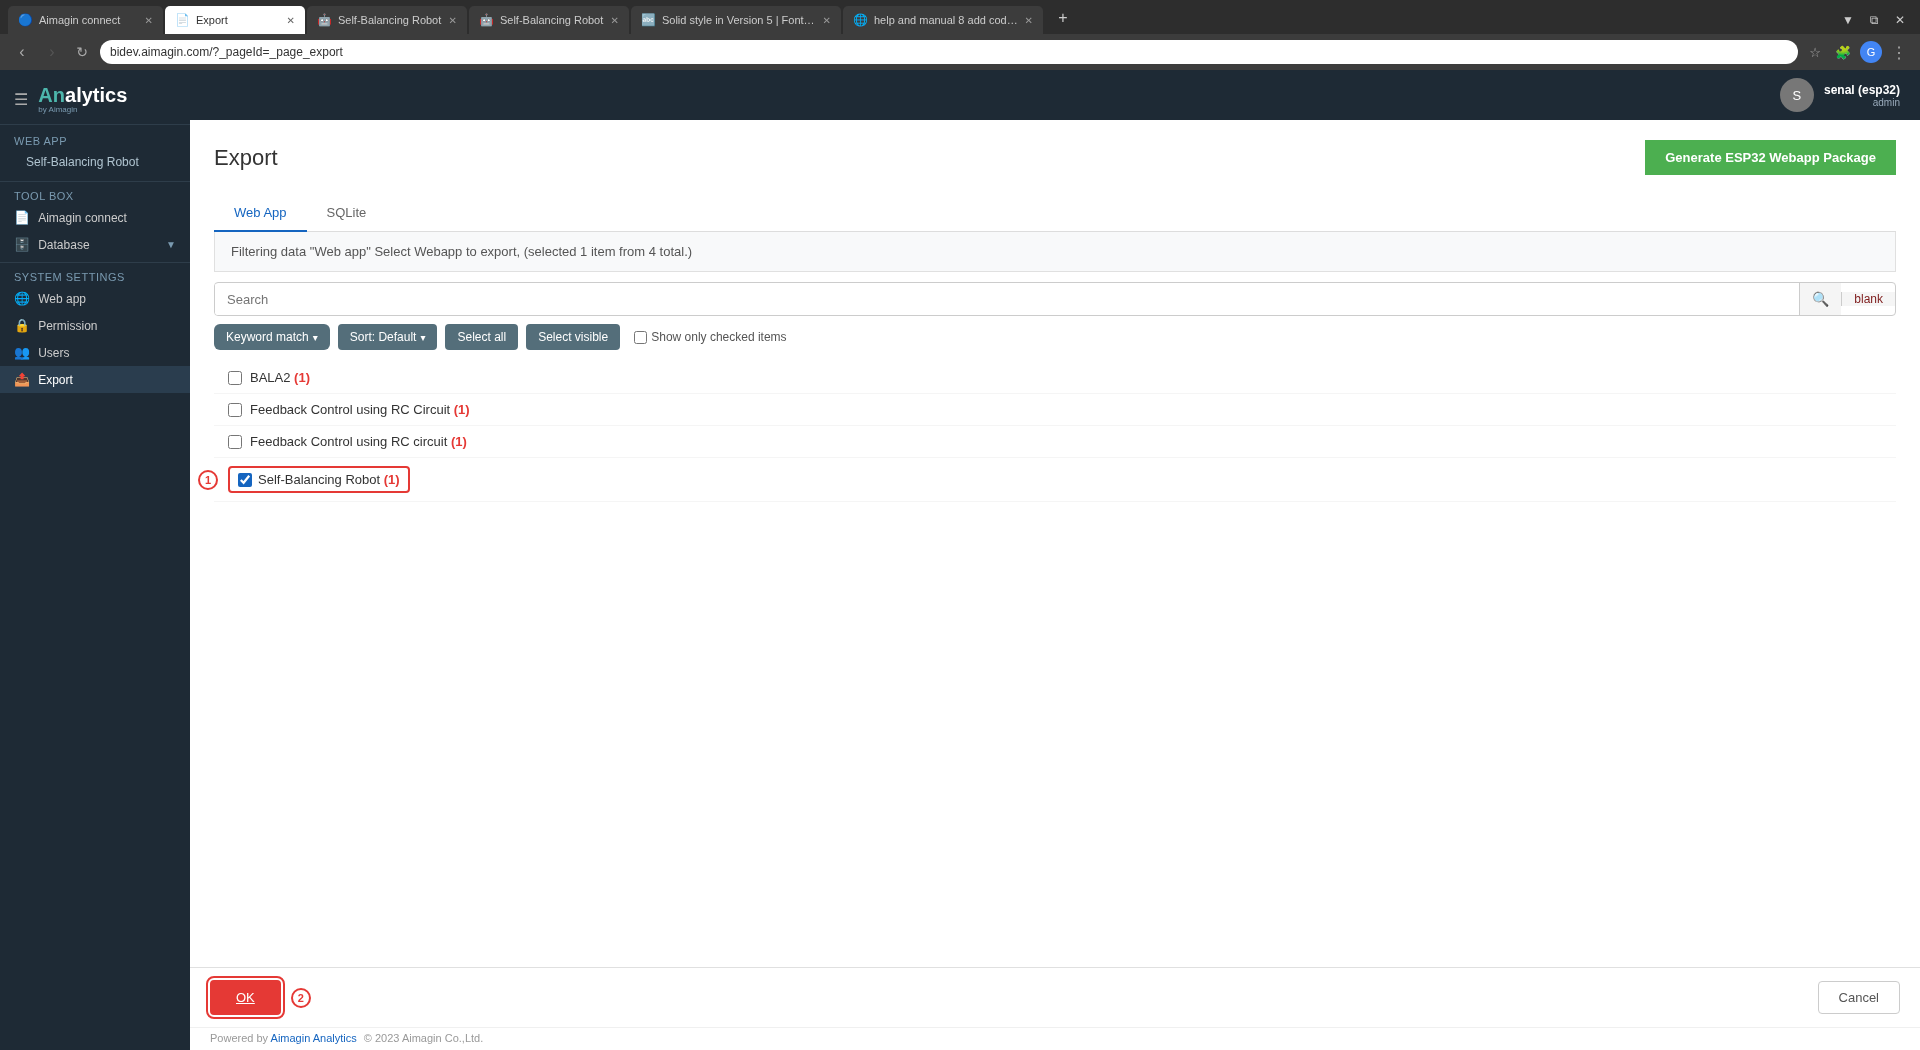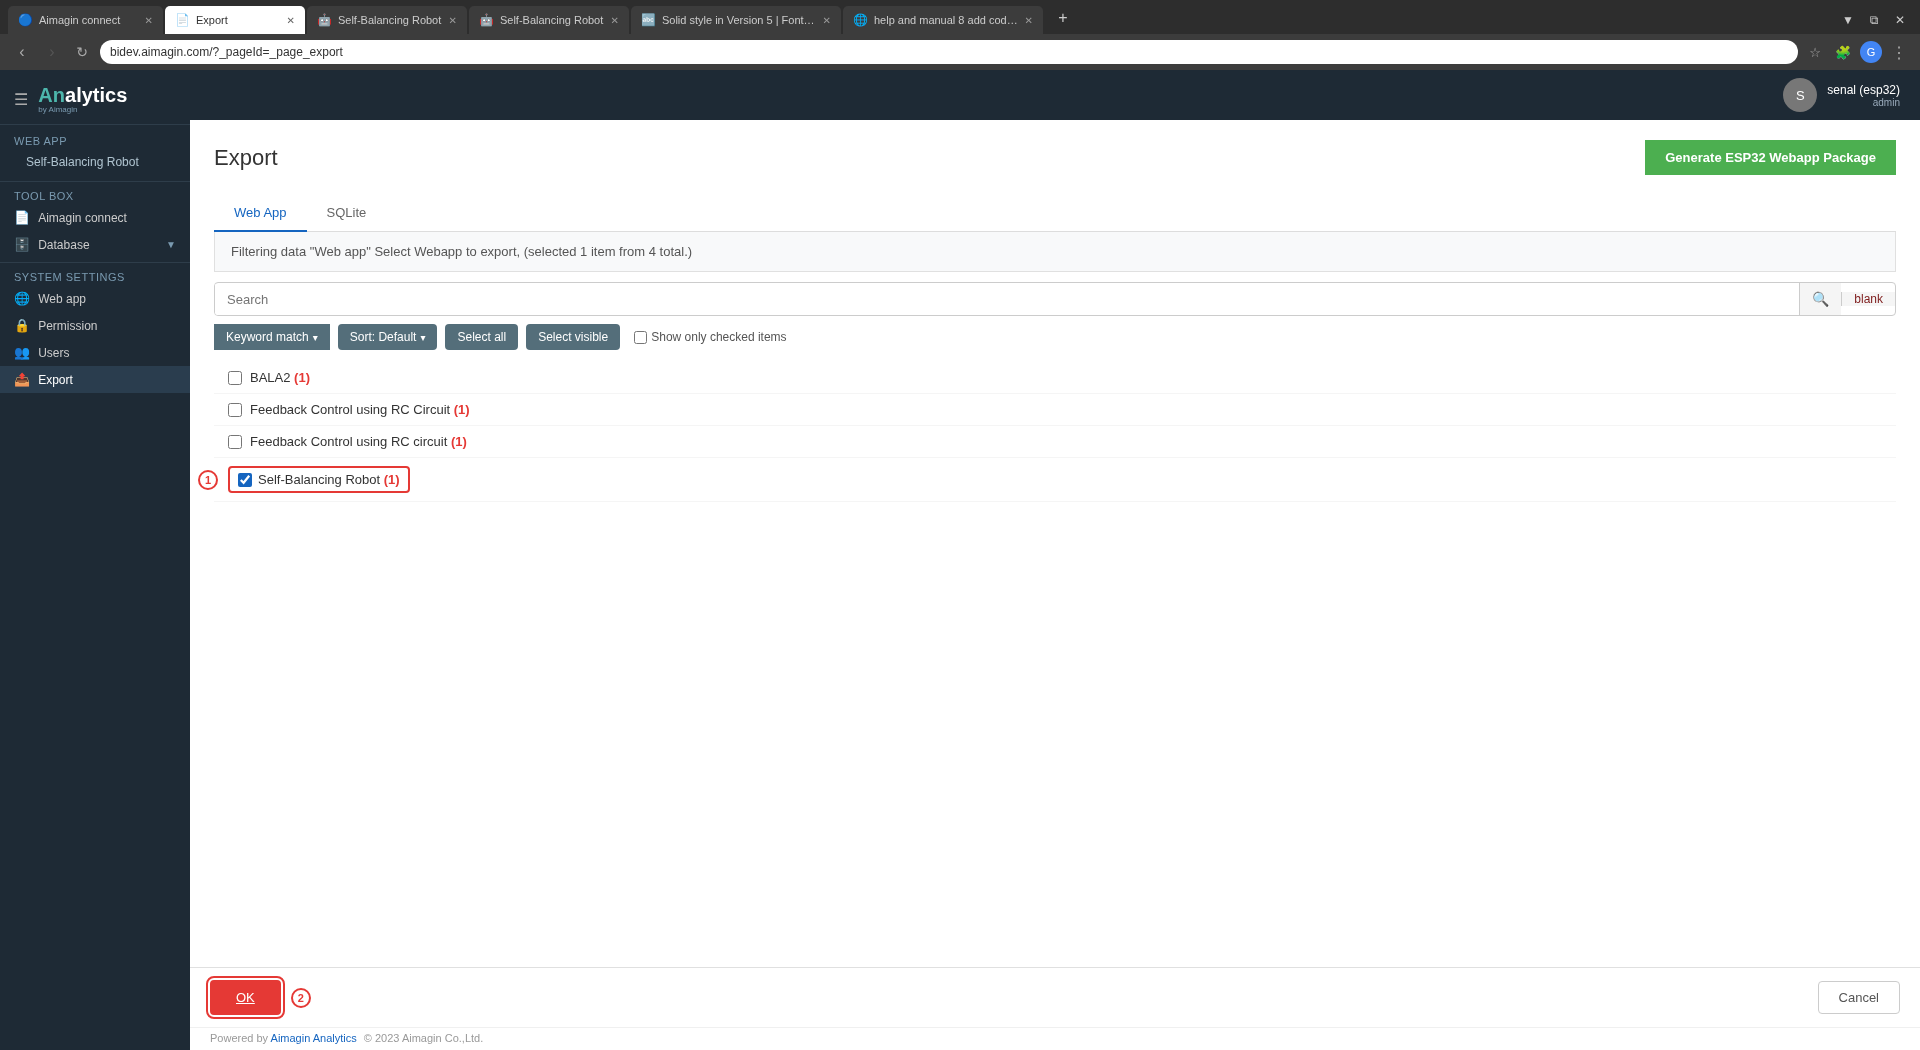--- a/index.html
+++ b/index.html
@@ -124,21 +124,21 @@
     </div>
   </div>
 
   <div class="content-area">
 
     <div style="background:#1e2a35; height:50px; display:flex; align-items:center; justify-content:space-between; padding:0 20px; flex-shrink:0;">
       <div></div>
       <div style="display:flex; align-items:center; gap:10px;">
         <div style="width:34px; height:34px; border-radius:50%; background:#777; display:flex; align-items:center; justify-content:center; color:#fff; font-size:13px;">S</div>
         <div>
-          <div style="font-size:12px; color:#fff; font-weight:400;">senal (esp32)</div>
+          <div style="font-size:12px; color:#fff; font-weight:700;">senal (esp32)</div>
           <div style="font-size:10px; color:#9ab; text-align:right;">admin</div>
         </div>
       </div>
     </div>
 
     <div style="flex:1; overflow-y:auto; padding:20px 24px 0; position:relative; background:#fff;">
 
       <div style="display:flex; align-items:center; justify-content:space-between; margin-bottom:20px;">
         <h1 style="font-size:22px; font-weight:400; color:#333;">Export</h1>
         <button style="background:#4caf50; color:#fff; border:none; padding:10px 20px; border-radius:0; font-size:13px; cursor:pointer; font-weight:700; white-space:nowrap;">Generate ESP32 Webapp Package</button>
@@ -157,21 +157,21 @@
         <span>Filtering data "Web app" Select Webapp to export, (selected 1 item from 4 total.)</span>
       </div>
 
       <div style="display:flex; align-items:center; margin:8px 0; border:1px solid #ccc; border-radius:4px; overflow:hidden;">
         <input style="flex: 1 1 0%; border: none; padding: 8px 12px; font-size: 13px; outline: none;" placeholder="Search">
         <button style="padding:8px 12px; background:#f5f5f5; border:none; border-left:1px solid #ccc; cursor:pointer; color:#666; font-size:14px;">🔍</button>
         <span style="padding:0 12px; background:#f5f5f5; border-left:1px solid #ccc; font-size:12px; color:#7f1d1d;">blank</span>
       </div>
 
       <div style="display:flex; align-items:center; gap:8px; margin-bottom:12px;">
-        <button style="background:#546e7a; color:#fff; border:none; padding:6px 12px; border-radius:0; font-size:12px; cursor:pointer; display:flex; align-items:center; gap:4px;">
+        <button style="background:#546e7a; color:#fff; border:none; padding:6px 12px; border-radius:6px; font-size:12px; cursor:pointer; display:flex; align-items:center; gap:4px;">
           <span>Keyword match</span>
           <span style="font-size:10px;">▾</span>
         </button>
         <button style="background:#546e7a; color:#fff; border:none; padding:6px 12px; border-radius:4px; font-size:12px; cursor:pointer; display:flex; align-items:center; gap:4px;">
           <span>Sort: Default</span>
           <span style="font-size:10px;">▾</span>
         </button>
         <button style="background:#546e7a; color:#fff; border:none; padding:6px 12px; border-radius:4px; font-size:12px; cursor:pointer;">Select all</button>
         <button style="background:#546e7a; color:#fff; border:none; padding:6px 12px; border-radius:4px; font-size:12px; cursor:pointer;">Select visible</button>
         <label style="display:flex; align-items:center; gap:4px; font-size:12px; color:#555; cursor:pointer; margin-left:6px;">

